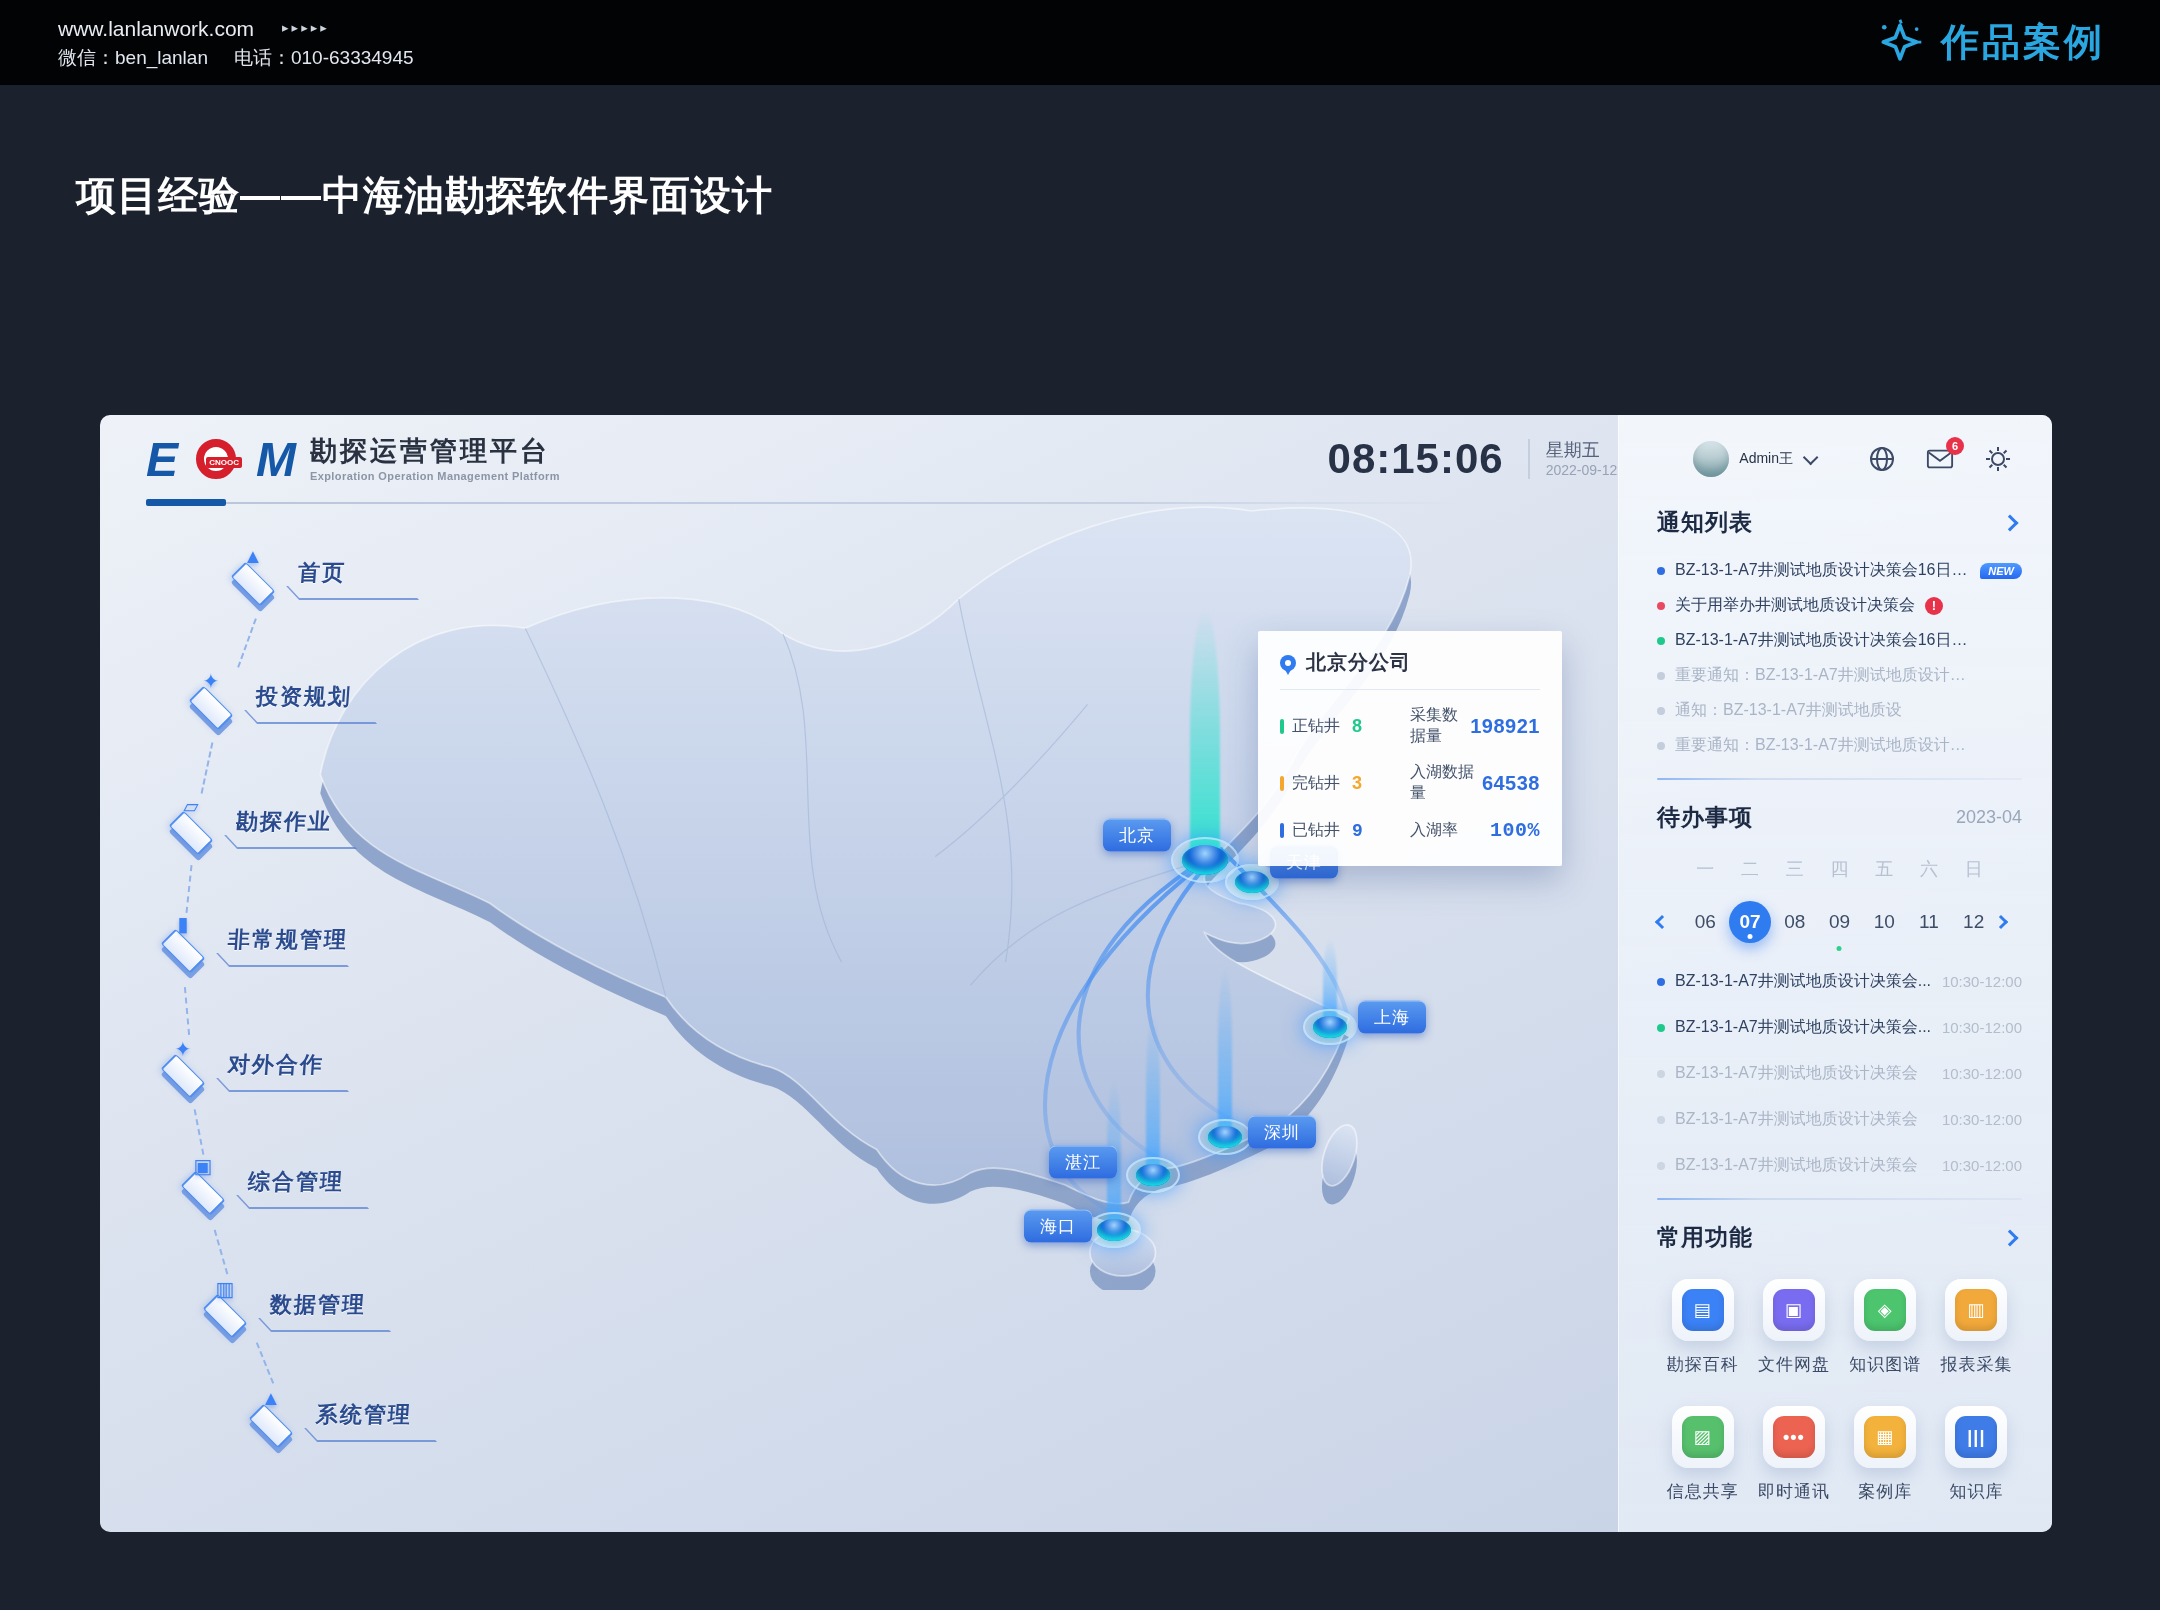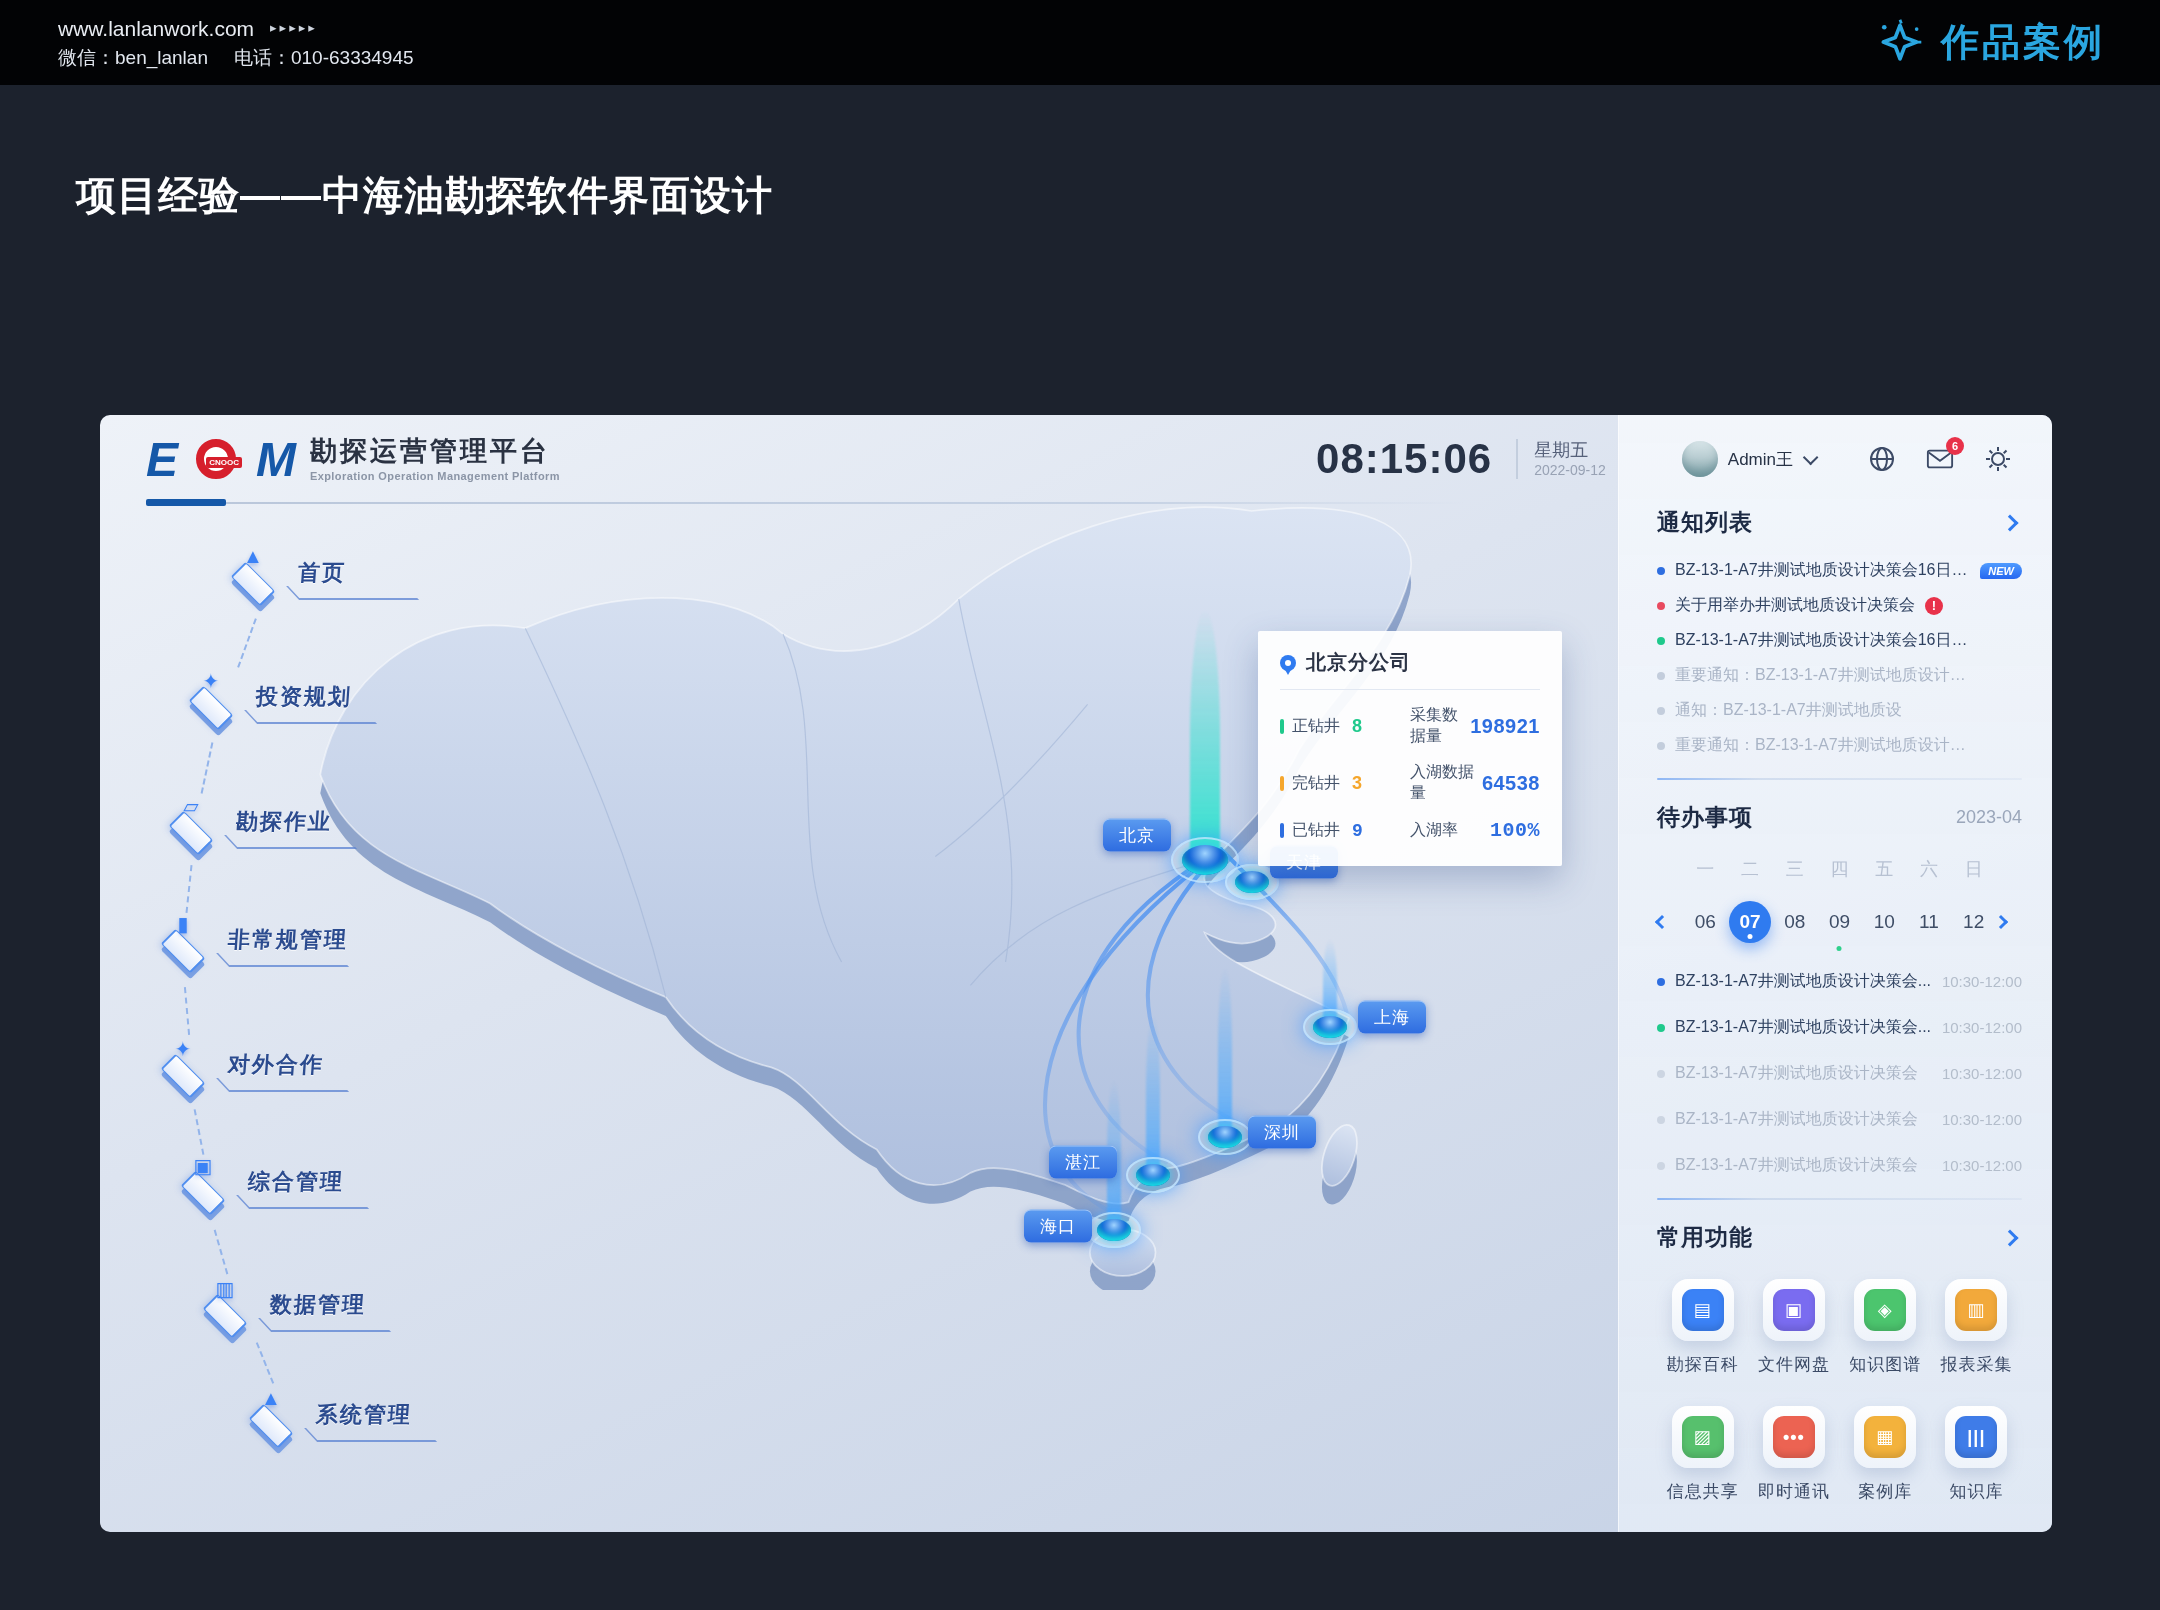--- a/index.html
+++ b/index.html
@@ -9,21 +9,21 @@
     font-family:"Liberation Sans","DejaVu Sans",sans-serif;
   }
 
   
   .topbar { position:absolute; top:0; left:0; width:2160px; height:85px;
     background:#020305; display:flex; align-items:center; padding:0 55px 0 28px; }
   .logo-wrap { display:flex; align-items:center; gap:14px; }
   .logo-mark { width:58px; height:58px; flex:0 0 auto; }
   .logo-text { color:#2aa6e0; font-size:46px; font-weight:bold; letter-spacing:4px; }
   .site-info { margin-left:30px; color:#e8ecf2; line-height:1.45; }
-  .site-info .l1 { font-size:21px; display:flex; align-items:center; gap:16px; }
+  .site-info .l1 { font-size:21px; display:flex; align-items:center; gap:28px; }
   .site-info .arrows { font-size:13px; color:#cdd4de; letter-spacing:3px; }
   .site-info .l2 { font-size:19px; display:flex; gap:26px; color:#e2e7ef; }
   .services { margin-left:95px; font-size:22px; font-style:italic; color:#ccd3de; letter-spacing:1px; }
   .portfolio { margin-left:auto; display:flex; align-items:center; gap:16px; }
   .portfolio-label { color:#2aa6e0; font-size:38px; font-weight:bold; letter-spacing:3px; }
   .star-icon svg { display:block; }
 
   
   .page-title { position:absolute; left:76px; top:168px; color:#ffffff;
     font-size:40px; font-weight:bold; letter-spacing:1px; }
@@ -47,21 +47,21 @@
   .plat-sub { font-size:11px; font-weight:bold; color:#8b95a6; letter-spacing:.4px; margin-top:3px; }
   .hdr-right { margin-left:auto; display:flex; align-items:center; gap:24px; }
   .clock { font-size:42px; color:#273246; font-weight:600; letter-spacing:1px; }
   .date-block { border-left:2px solid #c3cede; padding-left:16px; line-height:1.25; }
   .weekday { font-size:18px; color:#56617a; }
   .date { font-size:14px; color:#98a2b4; }
   .user-block { display:flex; align-items:center; gap:10px; margin-left:52px; }
   .avatar { width:36px; height:36px; border-radius:50%;
     background:linear-gradient(180deg,#d9e6ea 0%,#b9cdd2 45%,#7fa3a8 100%);
     box-shadow:inset 0 -6px 8px rgba(90,130,140,.5); }
-  .user-name { font-size:17px; color:#273246; }
+  .user-name { font-size:14px; color:#273246; }
   .chev-down { width:11px; height:11px; border-right:2.5px solid #3c4a66; border-bottom:2.5px solid #3c4a66;
     transform:rotate(45deg) translateY(-3px); }
   .hdr-icons { display:flex; align-items:center; gap:30px; margin-left:30px; }
   .hicon { position:relative; width:28px; height:28px; display:flex; align-items:center; justify-content:center; }
   .mail-badge { position:absolute; top:-8px; right:-10px; min-width:18px; height:18px; padding:0 3px;
     background:#e8324a; color:#fff; font-size:11px; font-weight:bold; border-radius:9px;
     display:flex; align-items:center; justify-content:center; }
   .hdr-accent { position:absolute; left:46px; top:84px; width:80px; height:7px; background:#1558a8; border-radius:2px; z-index:31; }
   .hdr-line { position:absolute; left:46px; top:87px; height:2px; width:1320px;
     background:linear-gradient(90deg,#b9c6da 0%,#c6d2e4 75%,rgba(198,210,228,0) 100%); z-index:29; }

